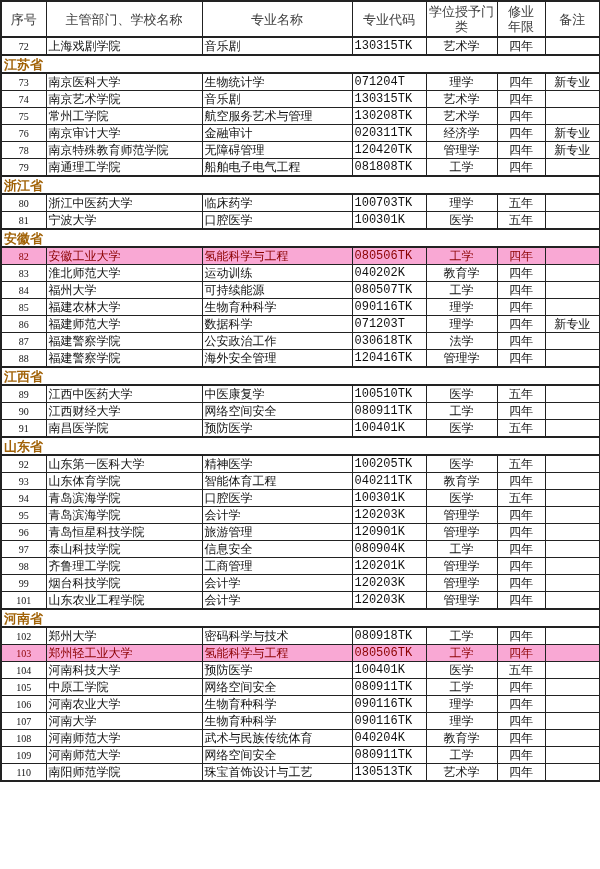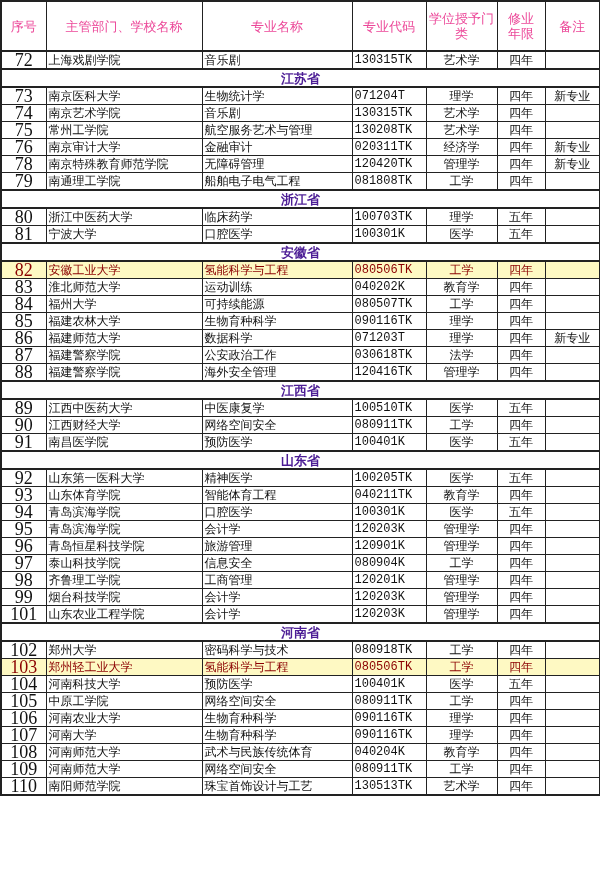--- a/index.html
+++ b/index.html
@@ -26,39 +26,38 @@
     white-space: nowrap;
     overflow: hidden;
   }
   table.majors thead th {
     height: 34px;
     font-family: Liberation Serif, serif;
     font-weight: normal;
     font-size: 13px;
     line-height: 15px;
     text-align: center;
-    color: #ec4899;
+    color: #404040;
     border-bottom: 2px solid #222;
   }
   table.majors tbody td { height: 16px; line-height: 15px; }
   td.no, td.cat, td.years, td.note { text-align: center; }
   td.school, td.major, td.code { text-align: left; }
   td.code { font-family: Liberation Mono, monospace; font-size: 12px; }
-  td.no { font-family: "Liberation Serif", "DejaVu Serif", serif; font-size: 18px; }
+  td.no { font-family: "Liberation Serif", "DejaVu Serif", serif; font-size: 10px; }
   tr.province td {
     height: 20px;
-    text-align: center;
     font-family: Liberation Serif, serif;
     font-weight: bold;
     font-size: 13px;
-    color: #4c1d95;
+    color: #a16207;
     border-top: 2px solid #222;
     border-bottom: 2px solid #222;
   }
-  tr.highlight td { background: #fef9c3; color: #8b0000; }
+  tr.highlight td { background: #f9a8d4; color: #8b0000; }
 </style>
 </head>
 <body>
 
 <table class="majors">
   <colgroup>
     <col class="c-no">
       <col class="c-school">
       <col class="c-major">
       <col class="c-code">
@@ -66,21 +65,21 @@
       <col class="c-years">
       <col class="c-note">
   </colgroup>
   <thead>
     <tr>
       <th>序号</th>
       <th>主管部门、学校名称</th>
       <th>专业名称</th>
       <th>专业代码</th>
       <th style="white-space:normal;margin-top:7px;">学位授予门类</th>
-      <th style="white-space:normal;padding:7px 9px;">修业年限</th>
+      <th style="white-space:normal;padding:0 9px;">修业年限</th>
       <th>备注</th>
     </tr>
   </thead>
   <tbody id="table-body">
       <tr>
         <td class="no">72</td>
         <td class="school">上海戏剧学院</td>
         <td class="major">音乐剧</td>
         <td class="code">130315TK</td>
         <td class="cat">艺术学</td>

